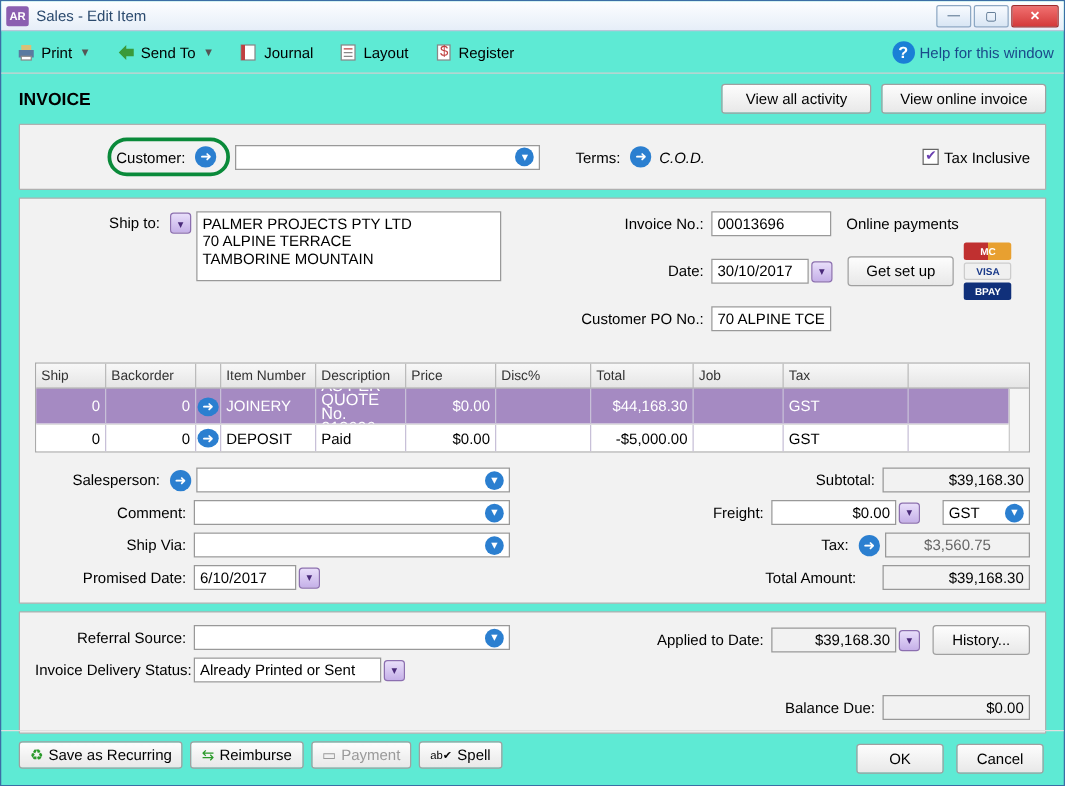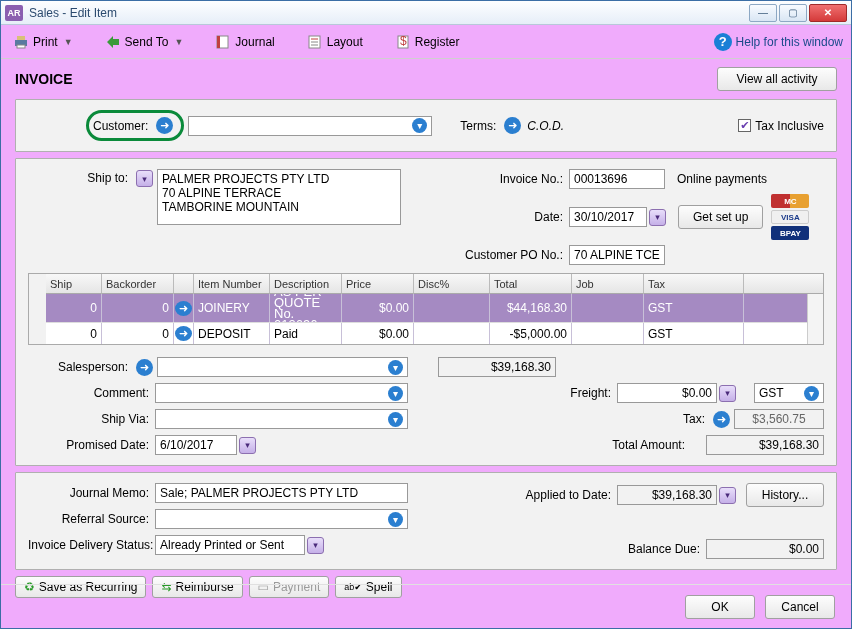--- a/index.html
+++ b/index.html
@@ -1,24 +1,24 @@
 <!DOCTYPE html>
 <html><head>
 <meta charset="utf-8">
 <style>
 * { box-sizing: border-box; font-family: "Segoe UI", Tahoma, sans-serif; font-size: 12px; }
 body { margin: 0; background: #fff; }
-.window { width: 852px; height: 629px; border: 1px solid #3b6ea5; display: flex; flex-direction: column; background: #f0abfc; position: relative; }
+.window { width: 852px; height: 629px; border: 1px solid #3b6ea5; display: flex; flex-direction: column; background: #5eead4; position: relative; }
 .titlebar { height: 24px; background: linear-gradient(#fdfeff, #e6eef8); display: flex; align-items: center; padding: 0 4px; border-bottom: 1px solid #b8c8da; }
 .titlebar .app-icon { width: 18px; height: 16px; background: #8b5fb0; color: #fff; font-size: 9px; font-weight: bold; display: flex; align-items: center; justify-content: center; margin-right: 6px; border-radius: 2px; }
 .titlebar .title { flex: 1; color: #2b4a6e; font-size: 12px; }
 .titlebar .win-btns { display: flex; gap: 2px; }
 .win-btn { width: 28px; height: 18px; background: linear-gradient(#f8fbff,#d9e6f4); border: 1px solid #8da8c4; border-radius: 2px; display: flex; align-items: center; justify-content: center; font-size: 10px; color: #3b5a7a; cursor: pointer; }
 .win-btn.close { background: linear-gradient(#f07070,#d43a3a); border-color:#a02a2a; color:#fff; font-weight:bold; width:38px; }
-.toolbar { height: 34px; display: flex; align-items: center; padding: 0 8px; border-bottom: 1px solid #d0d0d0; gap: 24px; }
+.toolbar { height: 34px; display: flex; align-items: center; padding: 0 8px; border-bottom: 1px solid #d0d0d0; gap: 12px; }
 .tb-btn { display: flex; align-items: center; gap: 4px; cursor: pointer; padding: 2px 4px; color: #000; }
 .tb-btn .ic { width:16px; height:16px; display:flex; align-items:center; justify-content:center; }
 .caret { font-size:9px; color:#555; margin-left:2px; }
 .help { margin-left: auto; display:flex; align-items:center; gap:4px; color:#1a4a8a; cursor:pointer; }
 .help .q { width:18px; height:18px; border-radius:50%; background:#1a7fd6; color:#fff; font-weight:bold; display:flex; align-items:center; justify-content:center; font-size:13px; }
 .content { flex:1; padding:8px 14px; overflow:hidden; position:relative; }
 .header-row { display:flex; align-items:center; margin-bottom:8px; }
 .page-title { font-weight:bold; font-size:14px; color:#000; }
 .hdr-btn { margin-left:8px; }
 .btn { height:24px; padding:0 14px; background:linear-gradient(#fdfdfd,#e8e8e8); border:1px solid #a0a0a0; border-radius:3px; cursor:pointer; display:inline-flex; align-items:center; justify-content:center; min-width:70px; }
@@ -124,20 +124,21 @@
       <span class="q">?</span>
       <span>Help for this window</span>
     </div>
   </div>
 
   <div class="content">
     <div class="header-row">
       <div class="page-title">INVOICE</div>
       <div style="flex:1"></div>
       <div class="btn btn-wide hdr-btn">View all activity</div>
+      <div class="btn btn-wide hdr-btn">View online invoice</div>
     </div>
 
     <div class="panel">
       <div class="row" style="margin-bottom:0;">
         <div style="width:58px;"></div>
         <span class="circle">
           <span class="lbl" style="width:auto;">Customer:</span>
           <span class="arrow-btn">➜</span>
         </span>
         <div class="input" style="flex:0 0 244px; margin-left:4px; position:relative;">
@@ -183,21 +184,21 @@
               <div class="card" style="background:#10307a;">BPAY</div>
             </div>
           </div>
           <div class="row" style="margin:0;">
             <span class="lbl" style="width:120px;">Customer PO No.:</span>
             <div class="input" style="width:96px;">70 ALPINE TCE</div>
           </div>
         </div>
       </div>
 
-      <div class="table" style="margin-top:8px;padding-left:17px;">
+      <div class="table" style="margin-top:25px;">
         <div class="thead">
           <div class="th" style="width:56px;">Ship</div>
           <div class="th" style="width:72px;">Backorder</div>
           <div class="th" style="width:20px;"></div>
           <div class="th" style="width:76px;">Item Number</div>
           <div class="th" style="width:72px;">Description</div>
           <div class="th" style="width:72px;">Price</div>
           <div class="th" style="width:76px;">Disc%</div>
           <div class="th" style="width:82px;">Total</div>
           <div class="th" style="width:72px;">Job</div>
@@ -266,52 +267,49 @@
               </div>
           </div>
           <div class="row" style="margin-bottom:0;">
             <span class="lbl" style="width:127px;">Promised Date:</span>
             <div class="input" style="width:82px;">6/10/2017</div>
             <span class="dd-btn">▾</span>
           </div>
         </div>
         <div style="flex:1;">
           <div class="row">
+            <span class="lbl" style="flex:1;">Subtotal:</span>
             <div class="input ro" style="width:118px;">$39,168.30</div>
           </div>
           <div class="row">
             <span class="lbl" style="flex:1;">Freight:</span>
             <div class="input" style="width:100px; justify-content:flex-end;">$0.00</div>
             <span class="dd-btn">▾</span>
             <div style="width:18px;"></div>
             <div class="input" style="width:70px;">
                 <span>GST</span>
                 <span class="inner-arrow">▾</span>
               </div>
           </div>
           <div class="row">
             <span class="lbl" style="flex:1;">Tax:</span>
             <span class="arrow-btn">➜</span>
-            <div class="input ro-c" style="width:90px; margin-left:4px;">$3,560.75</div>
+            <div class="input ro-c" style="width:116px; margin-left:4px;">$3,560.75</div>
           </div>
           <div class="row" style="margin-bottom:0;gap:15px;">
             <span class="lbl" style="flex:1;">Total Amount:</span>
             <div class="input ro" style="width:118px;">$39,168.30</div>
           </div>
         </div>
       </div>
     </div>
 
     <div class="panel">
       <div style="display:flex; gap:30px;">
         <div style="flex:0 0 380px;">
-          <div class="row">
-            <span class="lbl" style="width:127px;">Journal Memo:</span>
-            <div class="input" style="flex:1;">Sale; PALMER PROJECTS PTY LTD</div>
-          </div>
           <div class="row">
             <span class="lbl" style="width:127px;">Referral Source:</span>
             <div class="input" style="flex:1;">
                 <span></span>
                 <span class="inner-arrow">▾</span>
               </div>
           </div>
           <div class="row" style="margin-bottom:0;">
             <span class="lbl" style="width:127px;">Invoice Delivery Status:</span>
             <div class="input" style="width:150px;">Already Printed or Sent</div>

